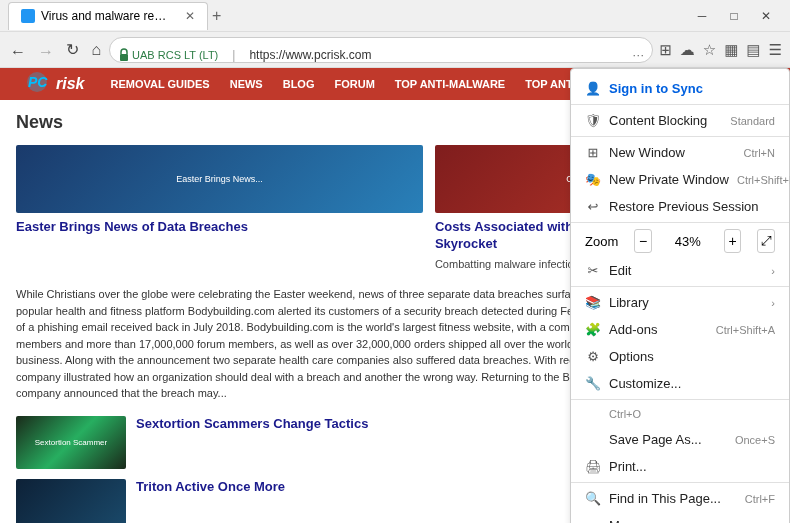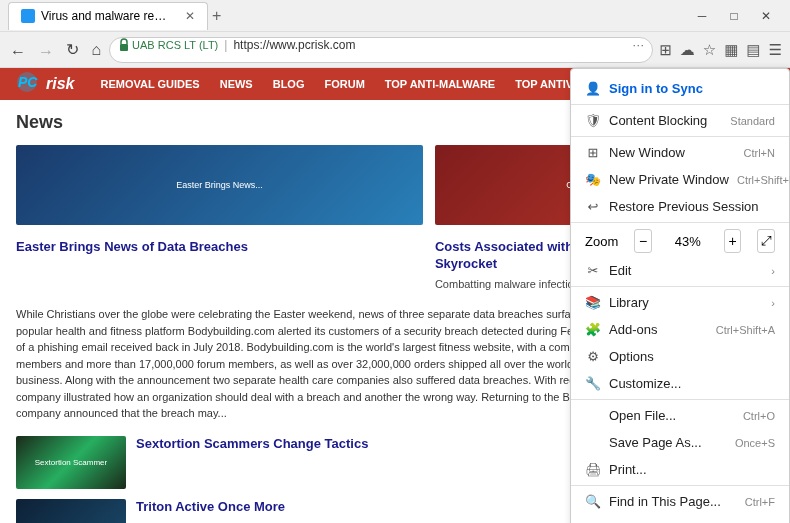--- a/index.html
+++ b/index.html
@@ -44,38 +44,38 @@
     }
     .nav-btn { background: none; border: none; cursor: pointer; color: #444; font-size: 16px; padding: 2px 4px; }
     .nav-btn:disabled { color: #aaa; }
     .address-bar {
       flex: 1;
       height: 26px;
       border: 1px solid #ccc;
       border-radius: 13px;
       background: white;
       display: flex;
-      align-items: flex-start;
+      align-items: flex-end;
       padding: 0 8px;
-      gap: 4px;
+      gap: 12px;
       font-size: 12px;
     }
     .address-secure { color: #2d7d46; display: flex; align-items: center; gap: 2px; }
     .address-text { color: #333; flex: 1; }
     .address-menu { color: #666; }
     .nav-icons { display: flex; gap: 4px; align-items: center; }
     .nav-icon-btn { background: none; border: none; cursor: pointer; color: #555; font-size: 15px; padding: 2px; }
 
     
     .menu-bar {
       background: #c0392b;
       height: 32px;
       display: flex;
       align-items: center;
-      padding: 0 16px;
+      padding: 0 26px;
       gap: 0;
     }
     .logo {
       display: flex;
       align-items: center;
       margin-right: 16px;
     }
     .logo-pc { color: #00bfff; font-weight: bold; font-size: 18px; font-style: italic; }
     .menu-item {
       color: white;
@@ -107,25 +107,25 @@
       font-size: 18px;
       font-weight: bold;
       color: #333;
       margin-bottom: 12px;
     }
 
     .news-grid { display: flex; gap: 12px; margin-bottom: 14px; }
     .news-card { flex: 1; }
     .news-image {
       width: 100%;
-      height: 80px;
+      height: 68px;
       object-fit: cover;
       background: #2c5282;
       border-radius: 2px;
-      margin-bottom: 14px;
+      margin-bottom: 6px;
       display: flex;
       align-items: center;
       justify-content: center;
       color: white;
       font-size: 10px;
       text-align: center;
       overflow: hidden;
     }
     .news-title { font-size: 13px; font-weight: bold; color: #1a1a8c; margin-bottom: 4px; line-height: 1.3; }
     .news-excerpt { font-size: 11px; color: #444; line-height: 1.4; }
@@ -409,21 +409,20 @@
     </div>
     <div class="drop-item">
       <span class="item-icon">🔧</span>
       <span class="item-label">Customize...</span>
     </div>
   </div>
 
   <div class="menu-section">
     <div class="drop-item">
       <span class="item-icon"></span>
-      <span class="item-label">Open File...</span>
       <span class="item-shortcut">Ctrl+O</span>
     </div>
     <div class="drop-item">
       <span class="item-icon"></span>
       <span class="item-label">Save Page As...</span>
       <span class="item-shortcut">Once+S</span>
     </div>
     <div class="drop-item">
       <span class="item-icon">🖨</span>
       <span class="item-label">Print...</span>

